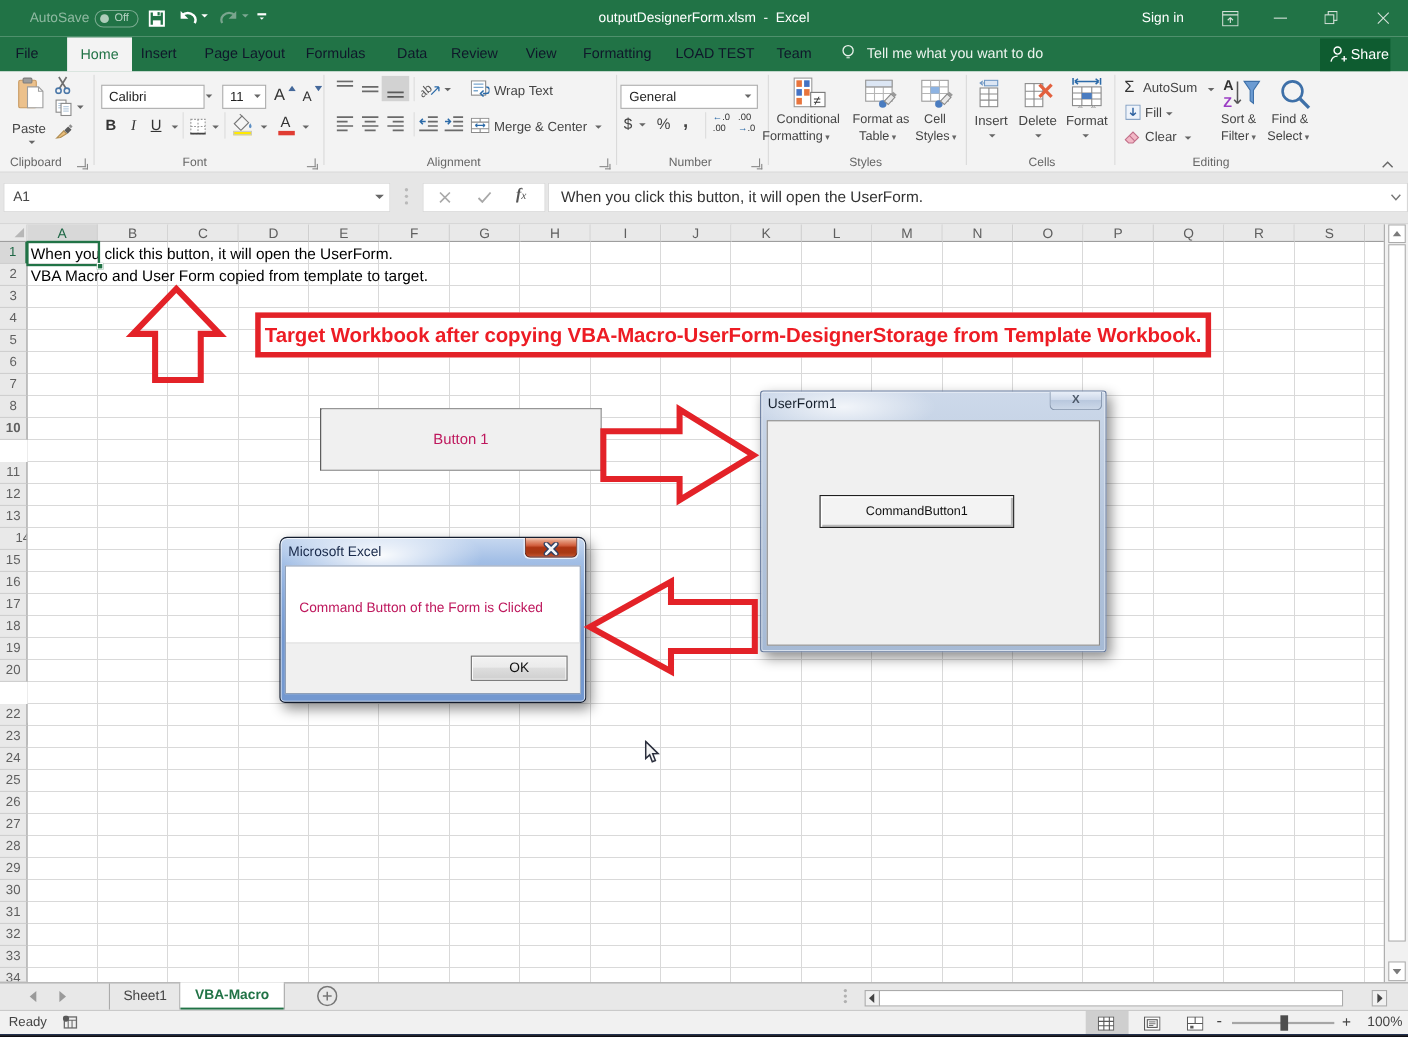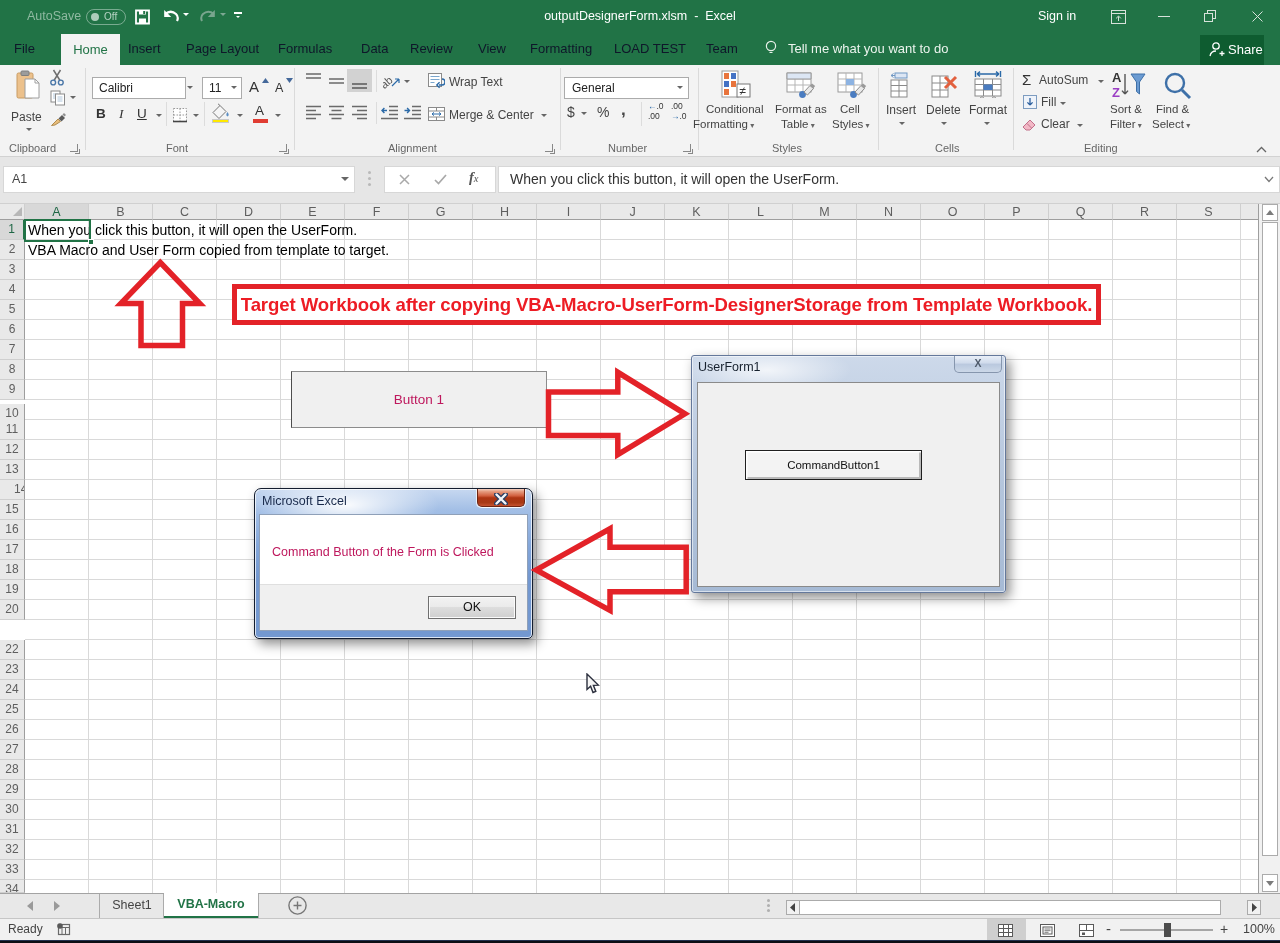--- a/index.html
+++ b/index.html
@@ -378,21 +378,21 @@
 <div class="colh" style="left:1241px;width:17px;border-right:none;"></div>
 <div class="rowh" style="top:220px;height:20px;background:#d8d8d8;color:#1e6745;border-right:2px solid #217346;">1</div>
 <div class="rowh" style="top:240px;height:20px;">2</div>
 <div class="rowh" style="top:260px;height:20px;">3</div>
 <div class="rowh" style="top:280px;height:20px;">4</div>
 <div class="rowh" style="top:300px;height:20px;">5</div>
 <div class="rowh" style="top:320px;height:20px;">6</div>
 <div class="rowh" style="top:340px;height:20px;">7</div>
 <div class="rowh" style="top:360px;height:20px;">8</div>
 <div class="rowh" style="top:380px;height:20px;">9</div>
-<div class="rowh" style="top:404px;height:20px;">10</div>
+<div class="rowh" style="top:380px;height:20px;font-weight:bold;">10</div>
 <div class="rowh" style="top:420px;height:20px;">11</div>
 <div class="rowh" style="top:440px;height:20px;">12</div>
 <div class="rowh" style="top:460px;height:20px;">13</div>
 <div class="rowh" style="top:480px;height:20px;padding-left:14px;">14</div>
 <div class="rowh" style="top:500px;height:20px;">15</div>
 <div class="rowh" style="top:520px;height:20px;">16</div>
 <div class="rowh" style="top:540px;height:20px;">17</div>
 <div class="rowh" style="top:560px;height:20px;">18</div>
 <div class="rowh" style="top:580px;height:20px;">19</div>
 <div class="rowh" style="top:600px;height:20px;">20</div>

